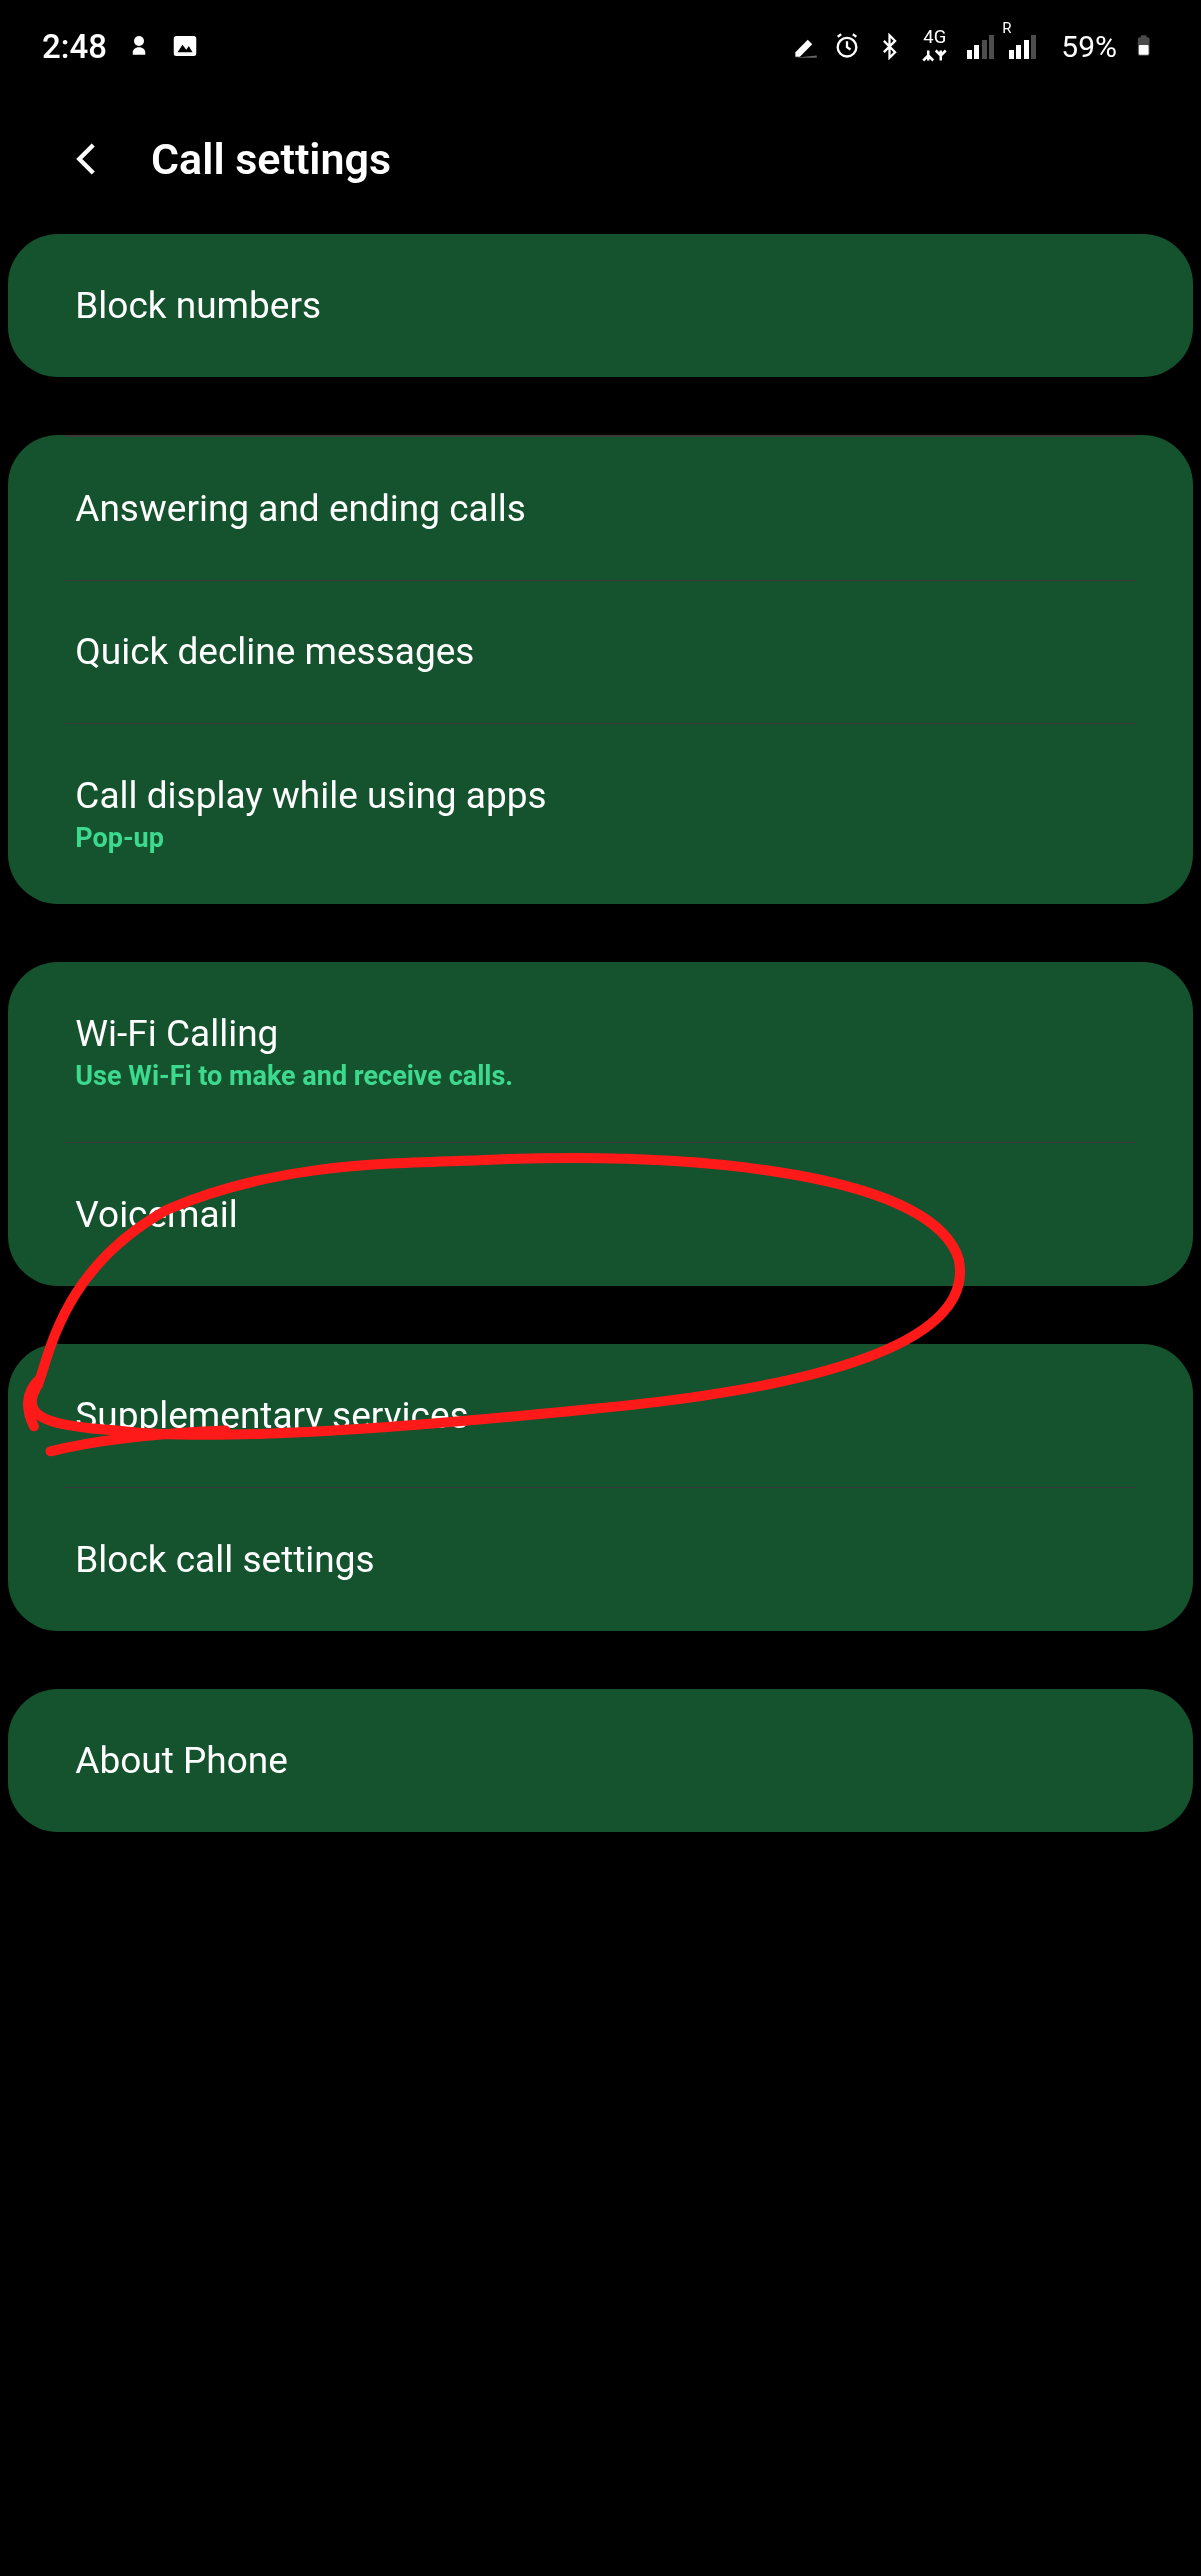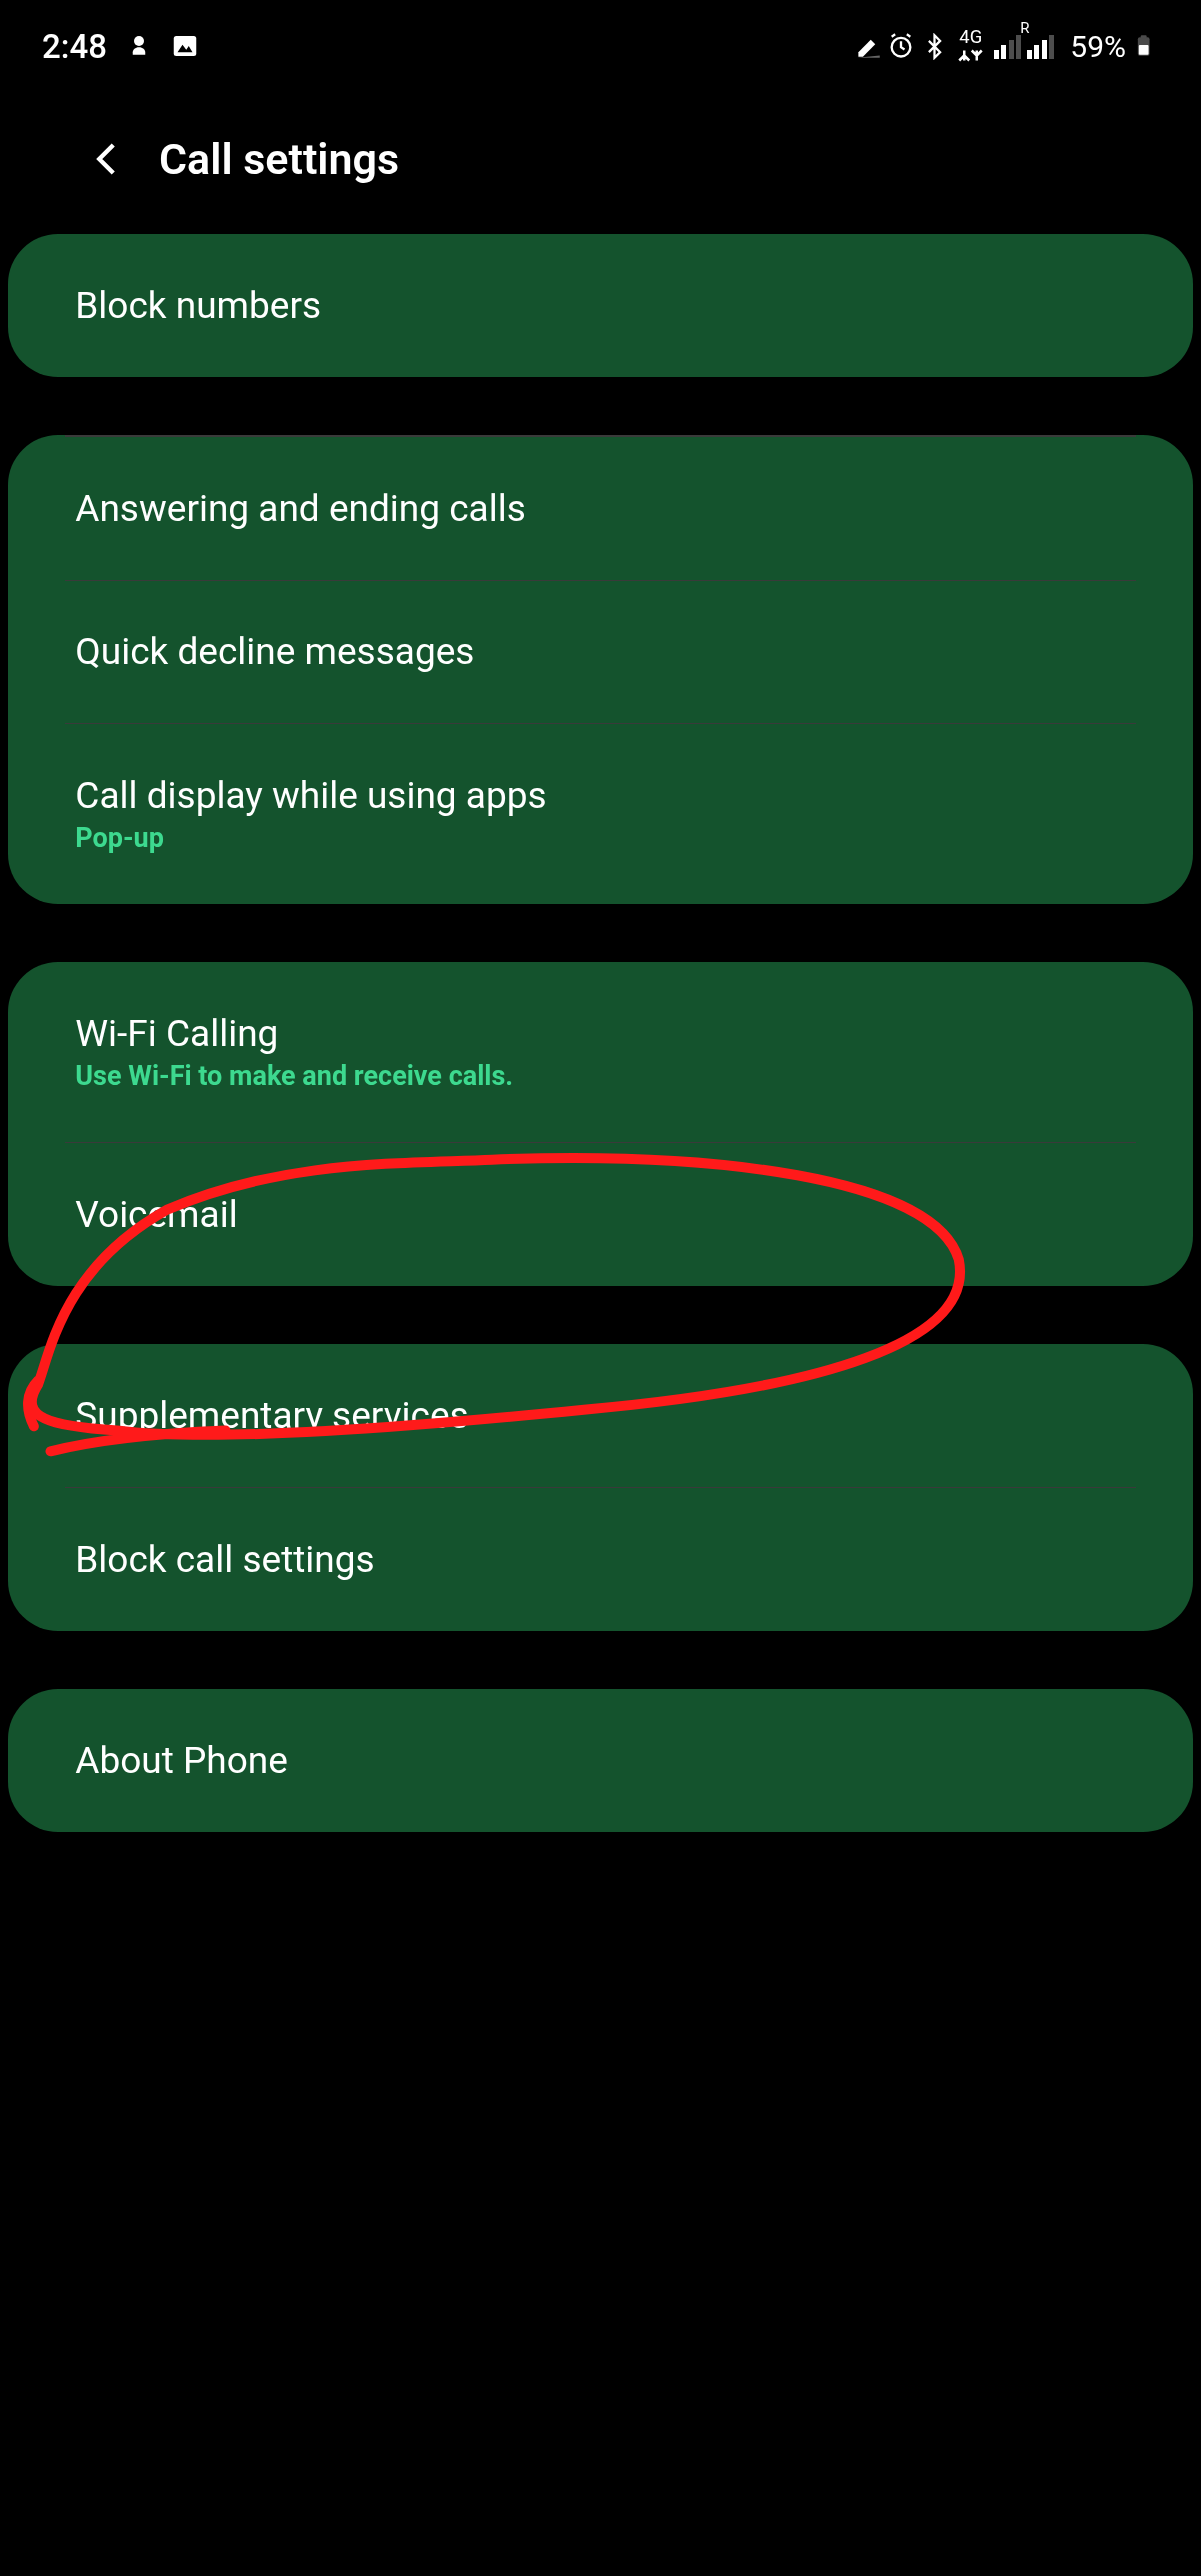--- a/index.html
+++ b/index.html
@@ -36,34 +36,33 @@
     .status-icon {
       width: 30px;
       height: 30px;
       display: inline-flex;
       align-items: center;
       justify-content: center;
     }
     .status-right {
       display: flex;
       align-items: center;
-      gap: 3px;
+      gap: 12px;
     }
     .battery-text {
       font-size: 30px;
       margin-left: 12px;
     }
     
     
     .header {
       display: flex;
       align-items: center;
       padding: 42px 58px 50px 67px;
-      gap: 30px;
-      margin-left: 20px;
+      gap: 42px;
     }
     .back-icon {
       width: 42px;
       height: 42px;
     }
     .page-title {
       font-size: 43px;
       font-weight: 600;
     }
     

